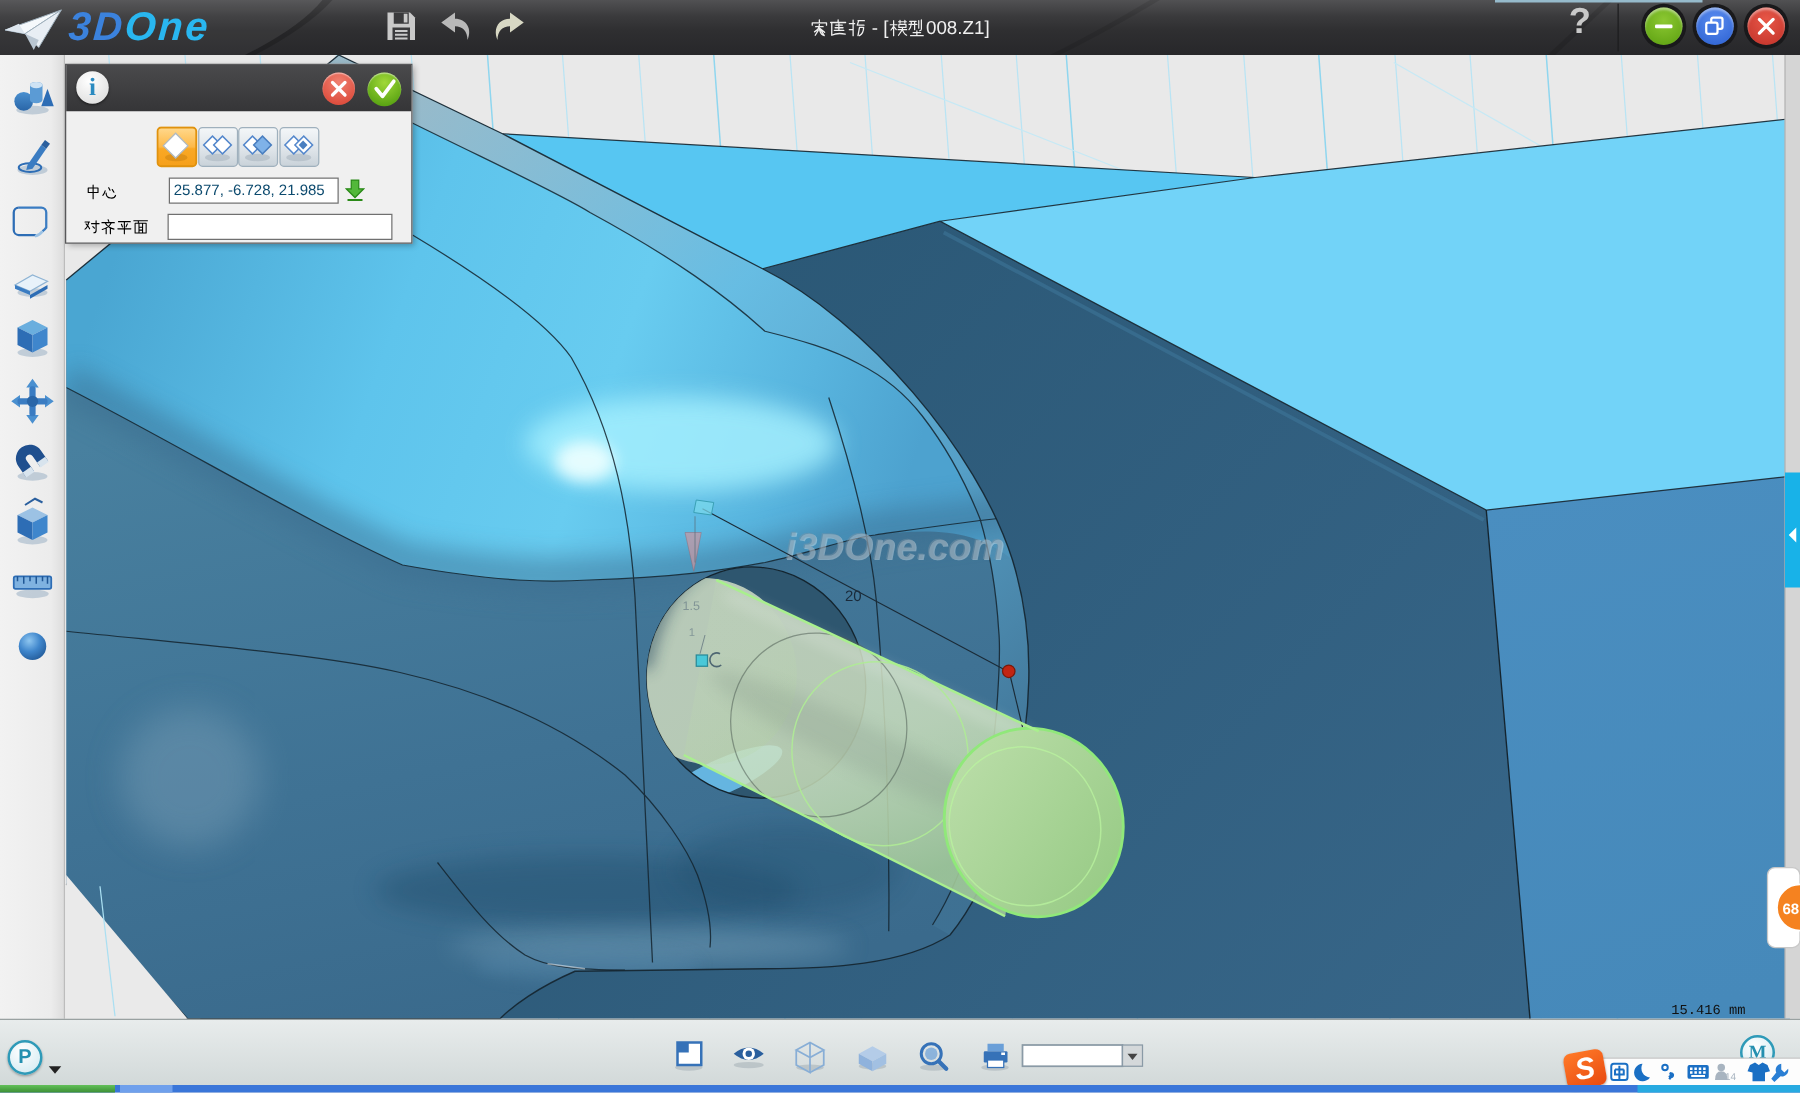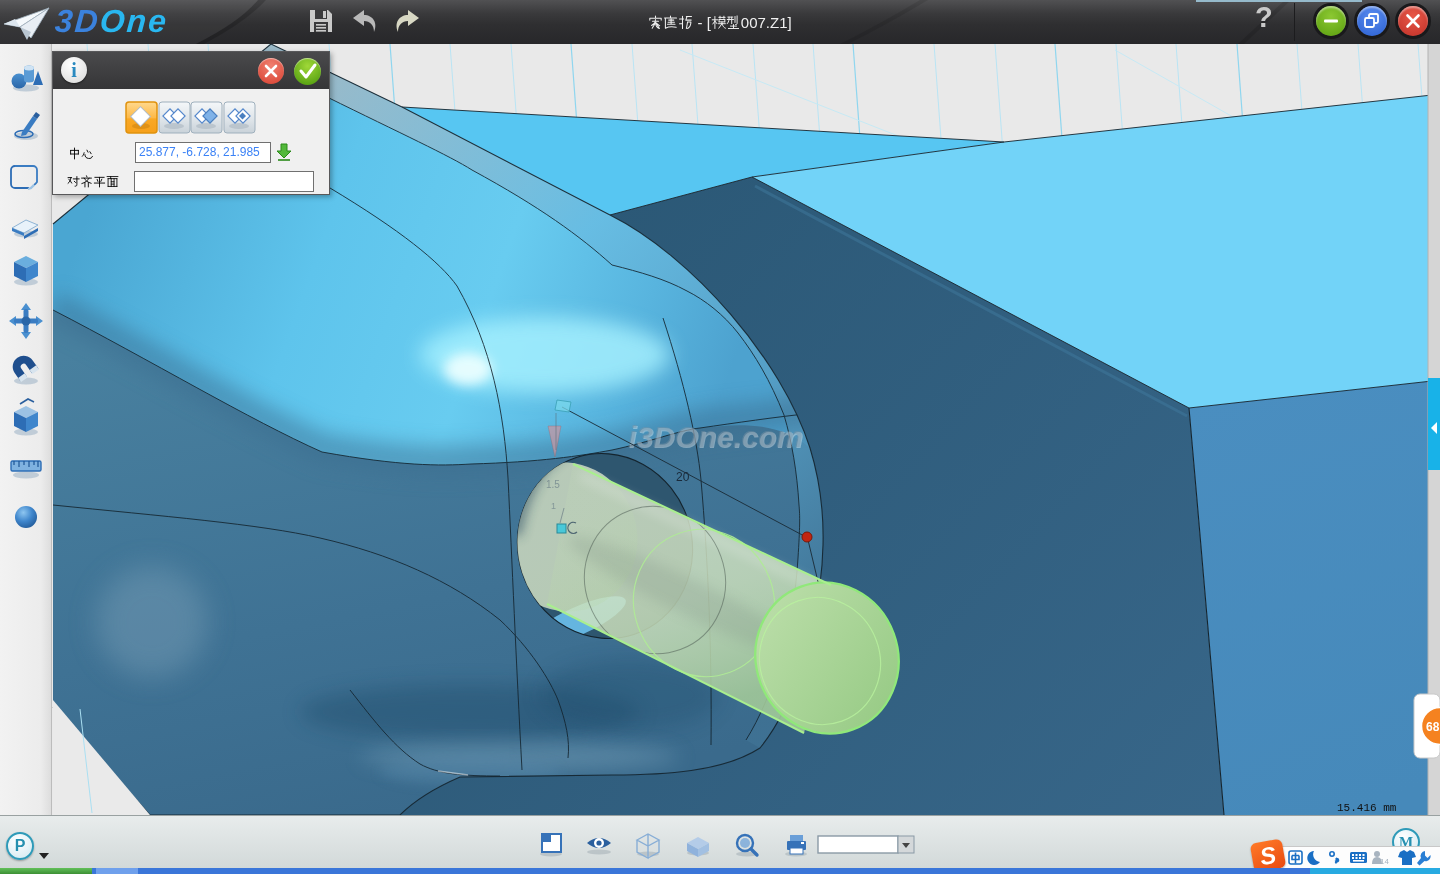--- a/index.html
+++ b/index.html
@@ -257,21 +257,21 @@
     <svg class="cjk" width="15" height="15" viewBox="0 0 100 100">
       <use href="#g_ban"></use>
     </svg>
     <span>&nbsp;-&nbsp;[</span>
     <svg class="cjk" width="15" height="15" viewBox="0 0 100 100">
       <use href="#g_mo"></use>
     </svg>
     <svg class="cjk" width="15" height="15" viewBox="0 0 100 100">
       <use href="#g_xing"></use>
     </svg>
-    <span>007.Z1]</span>
+    <span>008.Z1]</span>
   </div>
 <svg class="abs" style="left:307px;top:7px" width="28" height="28" viewBox="0 0 28 28">
  <path d="M3,3 h18 l4,4 v18 h-22 Z" fill="#c9c9c9"></path>
  <rect x="8" y="3" width="12" height="9" fill="#3a3a3c"></rect>
     <rect x="16" y="4" width="3" height="7" fill="#c9c9c9"></rect>
  <rect x="7" y="15" width="14" height="10" fill="#3a3a3c"></rect>
  <rect x="9" y="17" width="10" height="1.6" fill="#c9c9c9"></rect>
     <rect x="9" y="20" width="10" height="1.6" fill="#c9c9c9"></rect>
     <rect x="9" y="23" width="10" height="1.6" fill="#c9c9c9"></rect>
 </svg>
@@ -411,21 +411,21 @@
   <ellipse cx="114" cy="25" rx="10" ry="3" fill="#aab6bf" opacity="0.6"></ellipse>
   <rect x="105" y="10" width="10" height="10" transform="rotate(45 110 15)" fill="#ffffff" stroke="#5588cc" stroke-width="1.2"></rect>
   <rect x="113" y="10" width="10" height="10" transform="rotate(45 118 15)" fill="#ffffff" stroke="#5588cc" stroke-width="1.2"></rect>
   <rect x="115" y="12.5" width="5" height="5" transform="rotate(45 117.5 15)" fill="#4a7fc0"></rect>
  </svg>
  <div class="abs" style="left:15px;top:94px;font-size:13px;color:#000"><svg class="cjk" width="13" height="13" viewBox="0 0 100 100">
         <use href="#g_zhong"></use>
       </svg><svg class="cjk" width="13" height="13" viewBox="0 0 100 100">
         <use href="#g_xin"></use>
       </svg></div>
- <div class="abs" style="left:82px;top:90px;width:131px;height:19px;background:#fff;border:1px solid #707070;font-size:12px;line-height:19px;padding-left:3px;color:#3b82f6">25.877, -6.728, 21.985</div>
+ <div class="abs" style="left:82px;top:90px;width:131px;height:19px;background:#fff;border:1px solid #707070;font-size:12px;line-height:19px;padding-left:3px;color:#0c4a6e">25.877, -6.728, 21.985</div>
  <svg class="abs" style="left:223px;top:91px" width="16" height="18" viewBox="0 0 16 18">
   <path d="M5,1 h6 v7 h4 l-7,7 -7,-7 h4 Z" fill="#52b83a" stroke="#2a8a18" stroke-width="1"></path>
   <path d="M2,17 h12" stroke="#2a8a18" stroke-width="1.6"></path>
  </svg>
  <div class="abs" style="left:14px;top:122px;font-size:13px;color:#000"><svg class="cjk" width="13" height="13" viewBox="0 0 100 100">
         <use href="#g_dui"></use>
       </svg><svg class="cjk" width="13" height="13" viewBox="0 0 100 100">
         <use href="#g_qi"></use>
       </svg><svg class="cjk" width="13" height="13" viewBox="0 0 100 100">
         <use href="#g_ping"></use>

